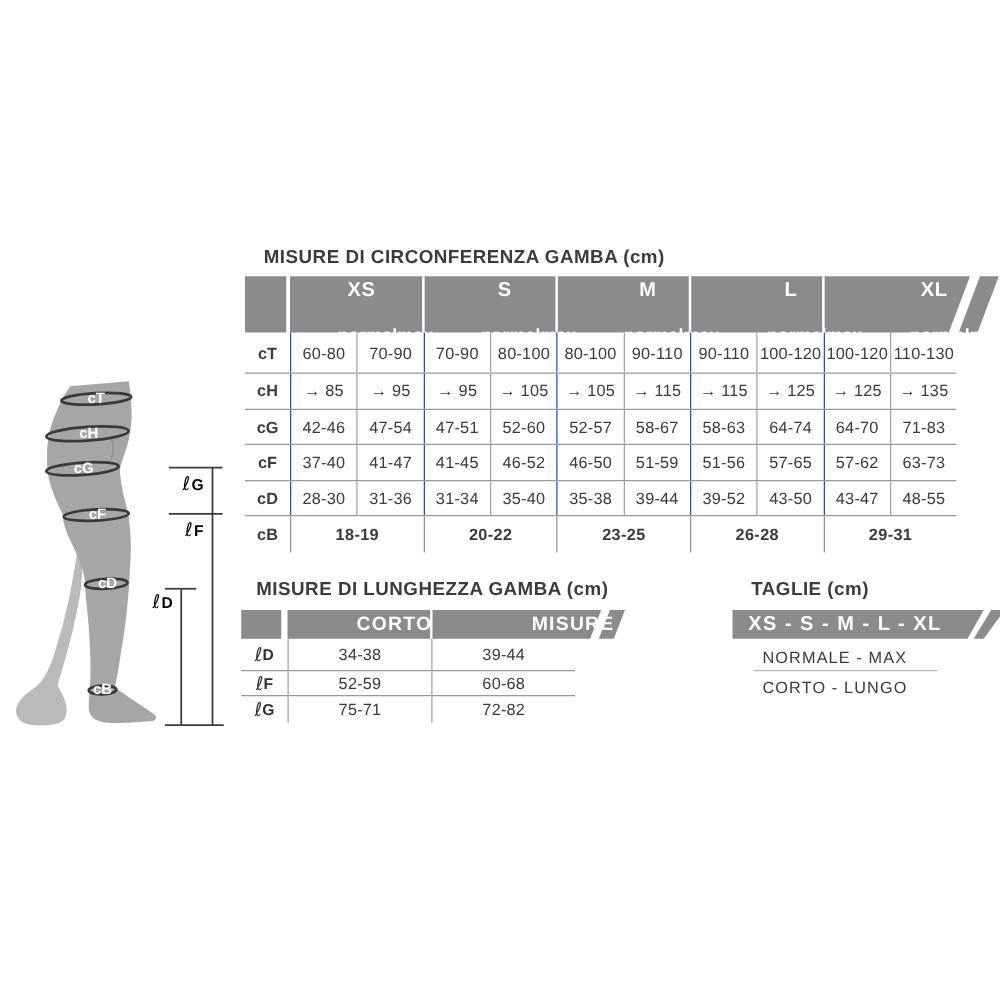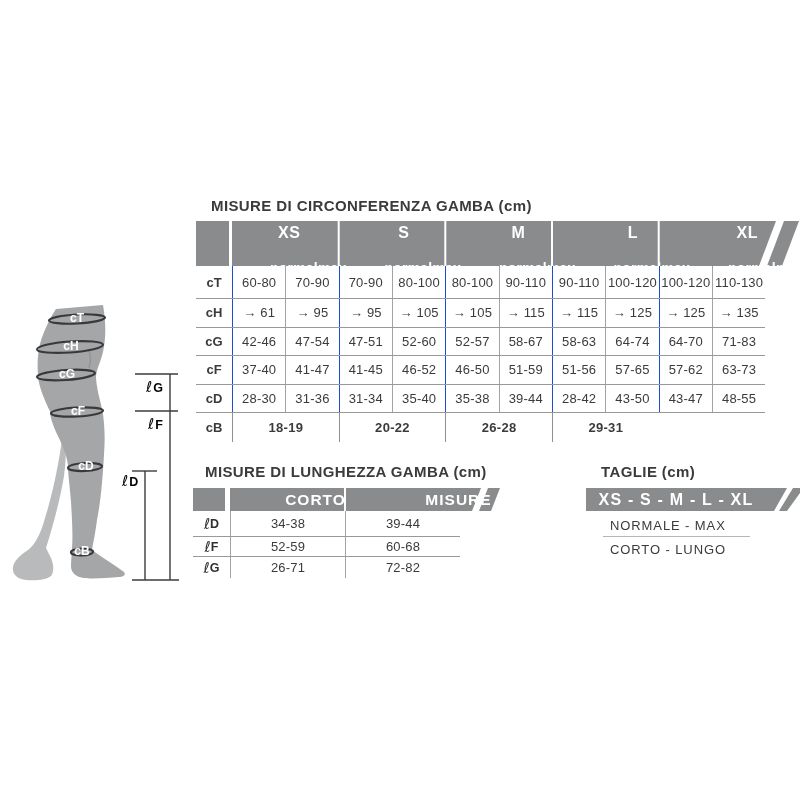--- a/index.html
+++ b/index.html
@@ -189,21 +189,21 @@
         <div class="tcell">80-100</div>
         <div class="tcell grp">80-100</div>
         <div class="tcell">90-110</div>
         <div class="tcell grp">90-110</div>
         <div class="tcell">100-120</div>
         <div class="tcell grp">100-120</div>
         <div class="tcell">110-130</div>
       </div>
       <div class="trow hline" style="height: 28.5px;">
         <div class="tlabel">cH</div>
-        <div class="tcell grp">→ 61</div>
+        <div class="tcell grp">→ 85</div>
         <div class="tcell">→ 95</div>
         <div class="tcell grp">→ 95</div>
         <div class="tcell">→ 105</div>
         <div class="tcell grp">→ 105</div>
         <div class="tcell">→ 115</div>
         <div class="tcell grp">→ 115</div>
         <div class="tcell">→ 125</div>
         <div class="tcell grp">→ 125</div>
         <div class="tcell">→ 135</div>
       </div>
@@ -234,29 +234,30 @@
         <div class="tcell">63-73</div>
       </div>
       <div class="trow hline" style="height: 28.5px;">
         <div class="tlabel">cD</div>
         <div class="tcell grp">28-30</div>
         <div class="tcell">31-36</div>
         <div class="tcell grp">31-34</div>
         <div class="tcell">35-40</div>
         <div class="tcell grp">35-38</div>
         <div class="tcell">39-44</div>
-        <div class="tcell grp">28-42</div>
+        <div class="tcell grp">39-52</div>
         <div class="tcell">43-50</div>
         <div class="tcell grp">43-47</div>
         <div class="tcell">48-55</div>
       </div>
       <div class="trow" style="height: 29px;">
         <div class="tlabel">cB</div>
         <div class="tspancell">18-19</div>
         <div class="tspancell">20-22</div>
+        <div class="tspancell">23-25</div>
         <div class="tspancell">26-28</div>
         <div class="tspancell">29-31</div>
       </div>
     </div>
 
   <div class="len-banner-text">
     <div>CORTO</div>
     <div>MISURE</div>
   </div>
 
@@ -275,21 +276,21 @@
           <span class="cap">F</span>
         </div>
         <div class="lcell">52-59</div>
         <div class="lcell">60-68</div>
       </div>
       <div class="lrow" style="height: 21px;">
         <div class="llabel">
           <span class="ell">ℓ</span>
           <span class="cap">G</span>
         </div>
-        <div class="lcell">26-71</div>
+        <div class="lcell">75-71</div>
         <div class="lcell">72-82</div>
       </div>
     </div>
 
   <div class="taglie-banner-label">XS - S - M - L - XL</div>
   <div class="taglie-line" style="top:518px">NORMALE - MAX</div>
   <div class="taglie-divider"></div>
   <div class="taglie-line" style="top:542px">CORTO - LUNGO</div>
 
 </div>

